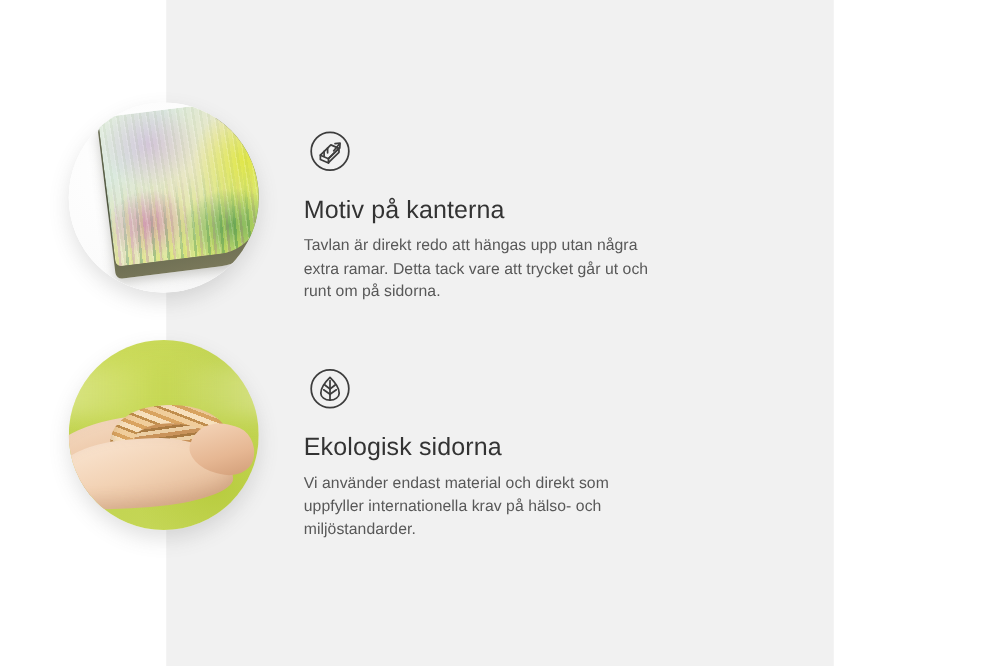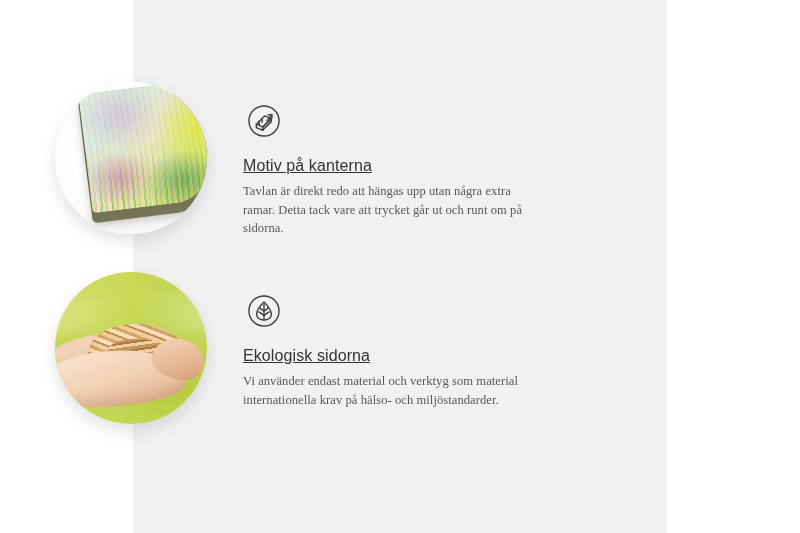--- a/index.html
+++ b/index.html
@@ -209,35 +209,33 @@
     width: 42px;
     height: 42px;
     display: block;
   }
   .feature-icon circle, .feature-icon path, .feature-icon line, .feature-icon polyline {
     vector-effect: non-scaling-stroke;
   }
 
   .feature-title {
     margin: 14px 0 0 0;
-    font-size: 16px;
+    font-size: 20px;
     font-weight: 400;
     color: #333333;
     letter-spacing: .1px;
     line-height: 1.2;
-    text-decoration: underline;
   }
   .feature-body {
     margin: 7px 16px 0 0;
     font-size: 12.6px;
     font-weight: 400;
     color: #585858;
     line-height: 1.47;
     letter-spacing: .05px;
-    font-family: Liberation Serif, serif;
   }
 </style>
 </head>
 <body>
 
 <div id="stage">
 
   <div id="panel"></div>
 
   <div class="feature-row" id="row-edges">
@@ -281,17 +279,17 @@
       <svg class="feature-icon" viewBox="0 0 48 48" fill="none" stroke="#3d3d3d" stroke-width="1.4" stroke-linecap="round" stroke-linejoin="round">
         <circle cx="24" cy="24" r="17.2"></circle>
         <path d="M24 13.6 C29.6 19.0 32.4 24.2 32.4 28.0 C32.4 31.6 28.6 34.4 24 34.4 C19.4 34.4 15.6 31.6 15.6 28.0 C15.6 24.2 18.4 19.0 24 13.6 Z"></path>
         <line x1="24" y1="16.6" x2="24" y2="34.4"></line>
         <path d="M24 24.2 L19.0 20.4"></path>
         <path d="M24 24.2 L29.0 20.4"></path>
         <path d="M24 29.0 L18.2 25.0"></path>
         <path d="M24 29.0 L29.8 25.0"></path>
       </svg>
       <h2 class="feature-title">Ekologisk sidorna</h2>
-      <p class="feature-body">Vi använder endast material och verktyg som material internationella krav på hälso- och miljöstandarder.</p>
+      <p class="feature-body">Vi använder endast material och direkt som uppfyller internationella krav på hälso- och miljöstandarder.</p>
     </div>
   </div>
 
 </div>
 
 </body></html>

